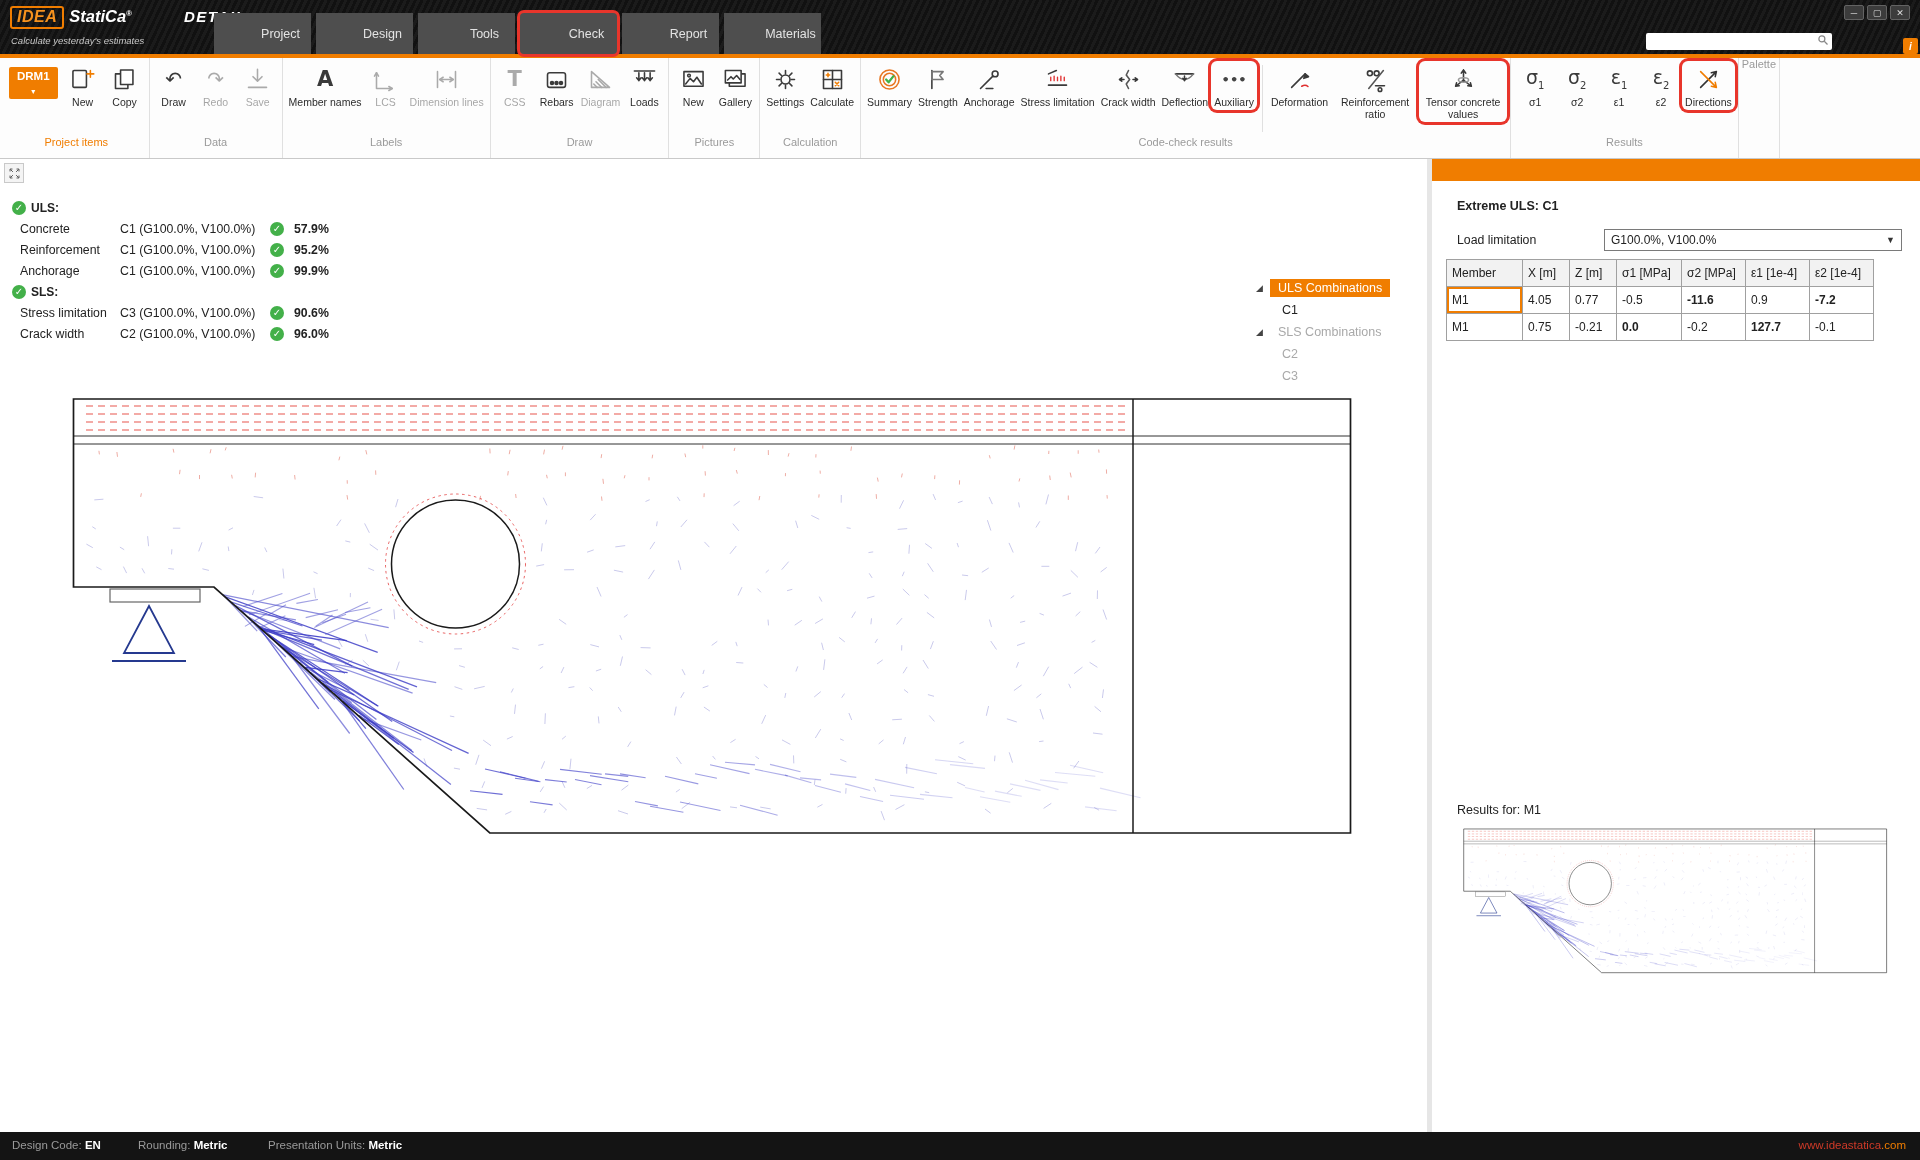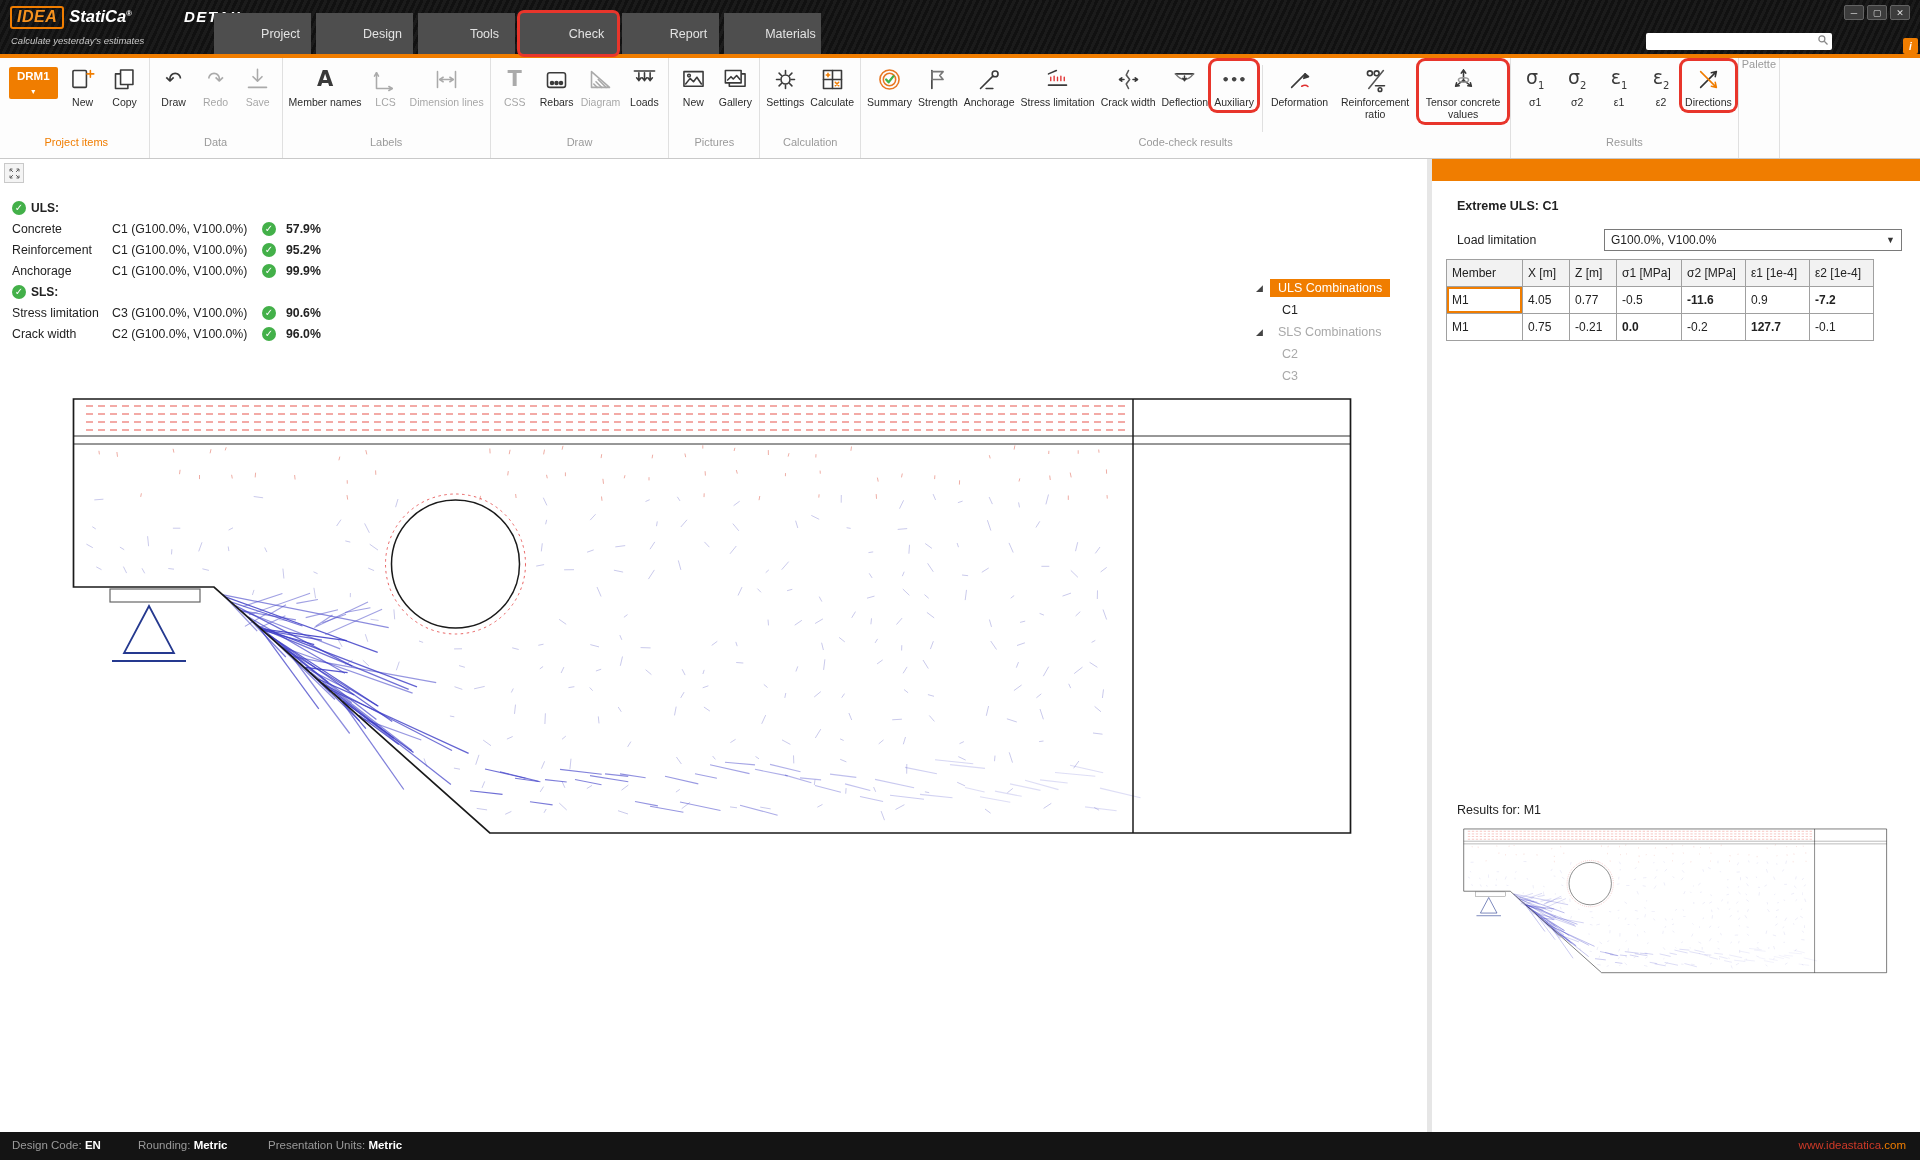--- a/index.html
+++ b/index.html
@@ -74,21 +74,21 @@
   .right-panel { width:488px; position:relative; background:#fff; }
 
   .fit-btn { position:absolute; left:4px; top:4px; width:20px; height:20px; background:#f4f4f4;
     border:1px solid #c9c9c9; display:flex; align-items:center; justify-content:center;
     cursor:pointer; z-index:5; }
 
   
   .check-summary { position:absolute; left:12px; top:38px; z-index:4; }
   .stitle { display:flex; align-items:center; gap:5px; font-weight:700; height:21px; }
   .srow { display:grid; grid-template-columns:96px 146px 20px 52px; column-gap:4px;
-    align-items:center; height:21px; font-size:12.3px; }
+    align-items:center; height:21px; font-size:12.3px;margin-left:8px; }
   .chk { width:14px; height:14px; border-radius:50%; background:#43b049; color:#fff; font-size:10px;
     display:inline-flex; align-items:center; justify-content:center; flex:none; }
   .sval { text-align:left;font-weight:bold; }
 
   
   .tree { position:absolute; left:1256px; top:118px; width:165px; z-index:4; }
   .titem { display:flex; align-items:center; height:22px; cursor:pointer; font-size:12.5px; }
   .titem .texp { width:14px; font-size:9px; color:#444; }
   .titem.lvl1 { padding-left:18px; }
   .tlab { padding:2px 8px; }

